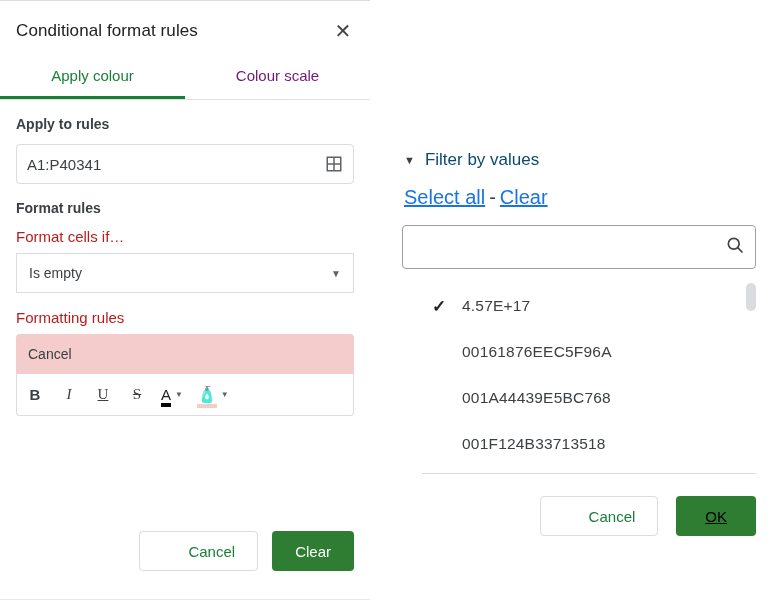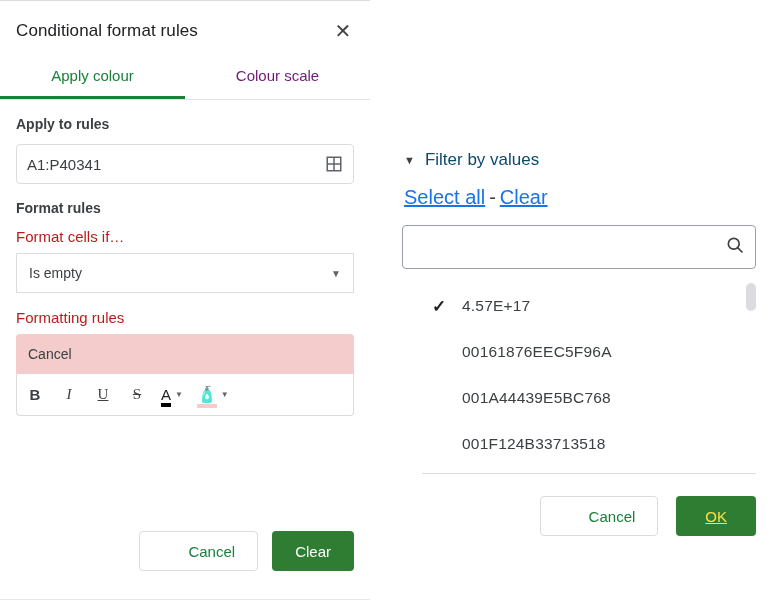--- a/index.html
+++ b/index.html
@@ -67,21 +67,21 @@
 
   .values-list { display: flex; flex-direction: column; position: relative; }
   .value-row { display: flex; align-items: center; height: 46px; padding-left: 30px; cursor: pointer; font-size: 15.5px; color: #3c4043; letter-spacing: .2px; }
   .check { width: 30px; font-size: 17px; font-weight: 700; color: #202124; }
   .value-row .spacer { width: 30px; }
   .scroll-pill { position: absolute; right: 0; top: 0; width: 10px; height: 28px; background: #dadce0; border-radius: 5px; }
 
   .values-divider { border-top: 1px solid #dadce0; margin-top: 6px; margin-left: 20px; }
 
   .right-footer { display: flex; justify-content: flex-end; gap: 18px; padding: 22px 0 0 0; }
-  .btn.ok { background: #2e7d32; color: #fde047; padding: 4px 28px; text-decoration: underline; }
+  .btn.ok { background: #2e7d32; color: #000000; padding: 4px 28px; text-decoration: underline; }
 </style>
 </head>
 <body>
 
 <div class="left-panel">
   <div class="cf-header">
     <div class="cf-title">Conditional format rules</div>
     <div class="close-x">✕</div>
   </div>
 

